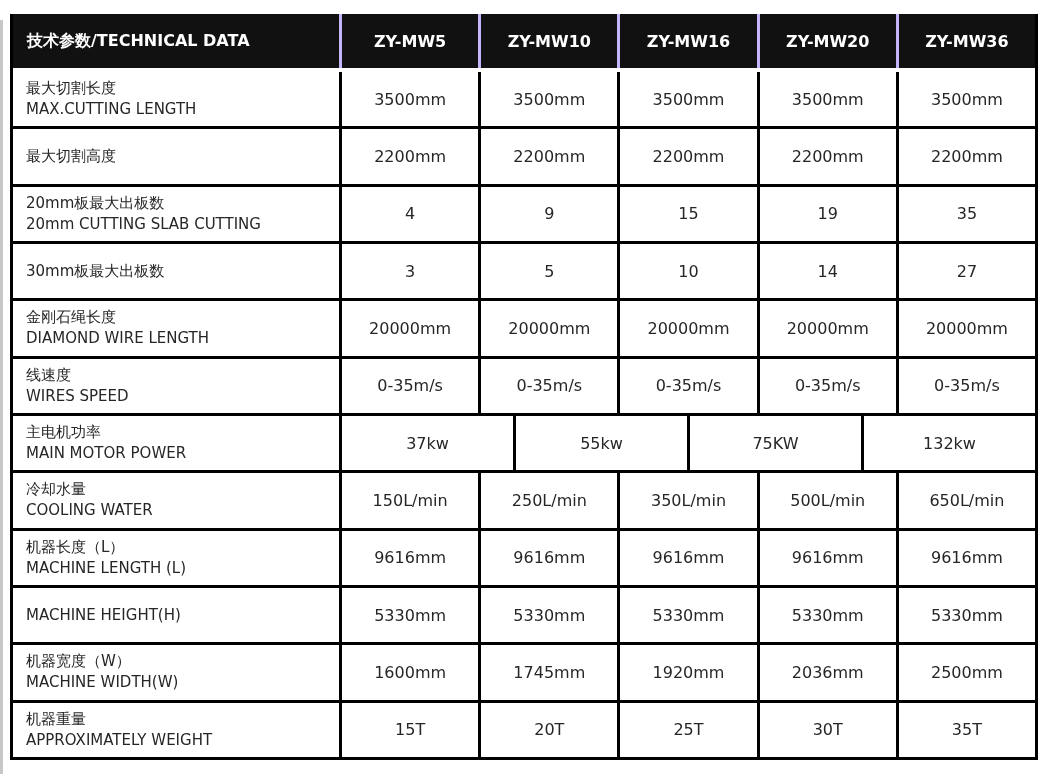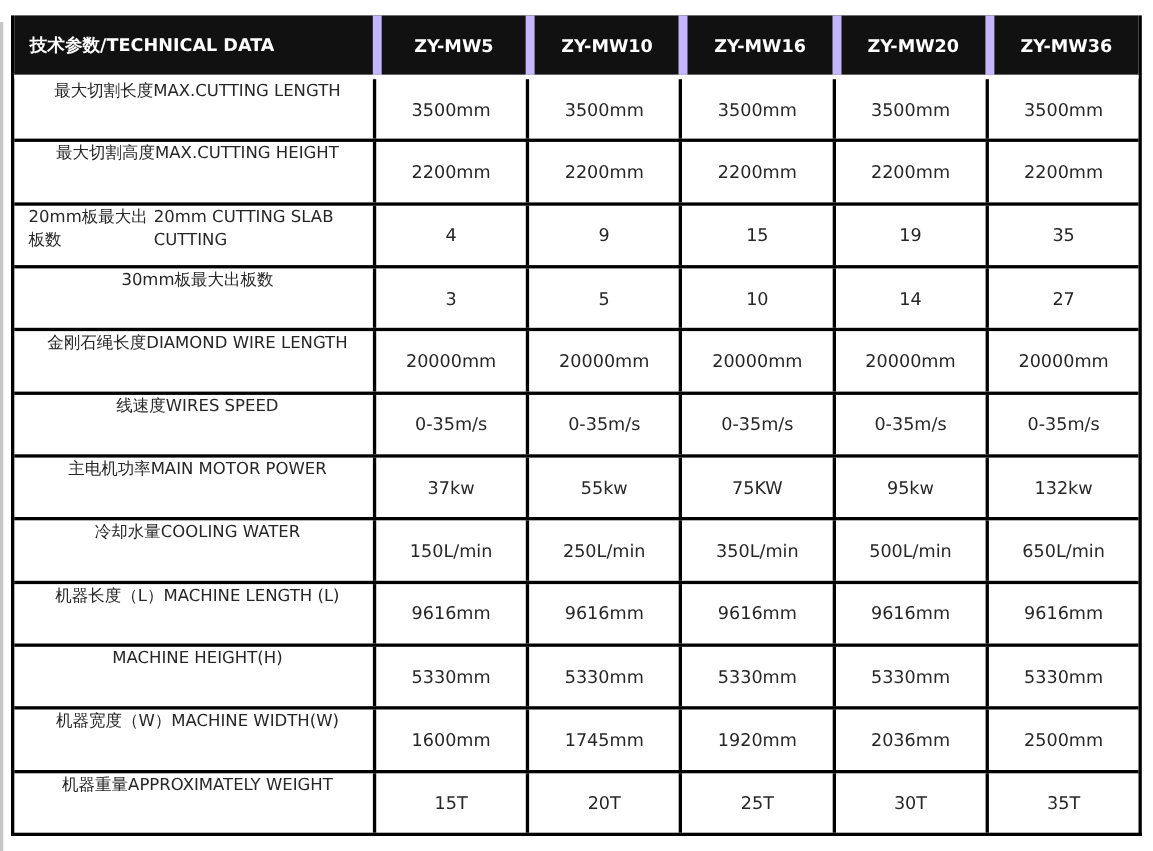--- a/index.html
+++ b/index.html
@@ -55,21 +55,21 @@
     box-sizing: border-box;
   }
   .hcell.label-col {
     width: 326px;
     flex: 0 0 326px;
     justify-content: flex-start;
     padding-left: 14px;
   }
   .hcell.val-col {
     flex: 1 1 0;
-    border-left: 8px solid #c4b5fd;
+    border-left: 3px solid #c4b5fd;
   }
   .header-gap {
     height: 4px;
     flex: 0 0 4px;
     background: #ffffff;
   }
   
   .body-rows {
     flex: 1 1 auto;
     display: flex;
@@ -84,21 +84,21 @@
     border-top: 3px solid #000000;
   }
   .cell {
     box-sizing: border-box;
     color: #262626;
   }
   .cell.label {
     width: 326px;
     flex: 0 0 326px;
     display: flex;
-    flex-direction: row;
+    flex-direction: column;
     justify-content: center;
     padding-left: 13px;
     padding-right: 6px;
   }
   .cell.label .zh {
     font-size: 15px;
     line-height: 21px;
   }
   .cell.label .en {
     font-size: 15px;
@@ -142,21 +142,20 @@
         <div class="cell val">3500mm</div>
         <div class="cell val">3500mm</div>
         <div class="cell val">3500mm</div>
         <div class="cell val">3500mm</div>
         <div class="cell val">3500mm</div>
       </div>
 
       <div class="row">
         <div class="cell label">
           <div class="zh">最大切割高度</div>
-          <div class="en">MAX.CUTTING HEIGHT</div>
         </div>
         <div class="cell val">2200mm</div>
         <div class="cell val">2200mm</div>
         <div class="cell val">2200mm</div>
         <div class="cell val">2200mm</div>
         <div class="cell val">2200mm</div>
       </div>
 
       <div class="row">
         <div class="cell label">
@@ -206,21 +205,20 @@
       </div>
 
       <div class="row">
         <div class="cell label">
           <div class="zh">主电机功率</div>
           <div class="en">MAIN MOTOR POWER</div>
         </div>
         <div class="cell val">37kw</div>
         <div class="cell val">55kw</div>
         <div class="cell val">75KW</div>
-        <div class="cell val">95kw</div>
         <div class="cell val">132kw</div>
       </div>
 
       <div class="row">
         <div class="cell label">
           <div class="zh">冷却水量</div>
           <div class="en">COOLING WATER</div>
         </div>
         <div class="cell val">150L/min</div>
         <div class="cell val">250L/min</div>

